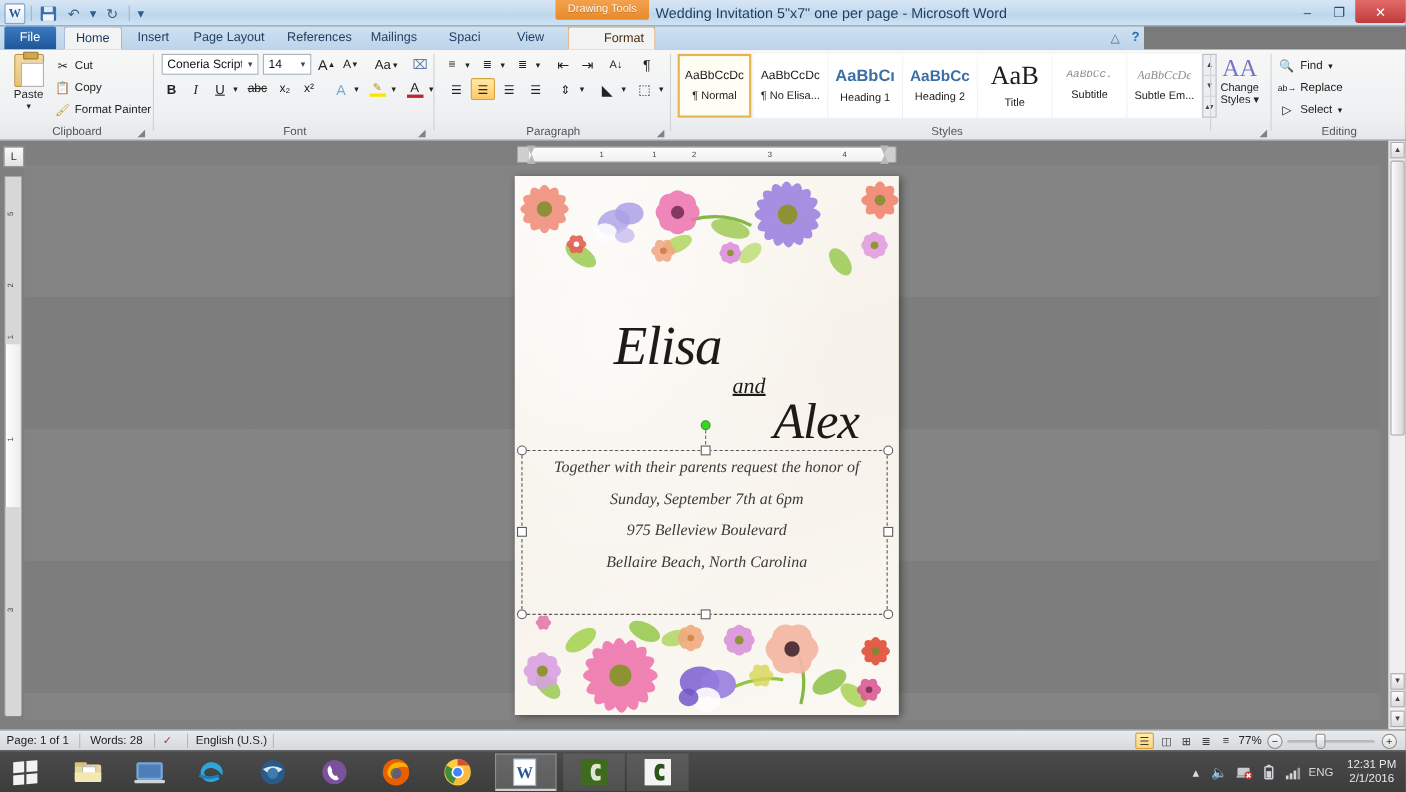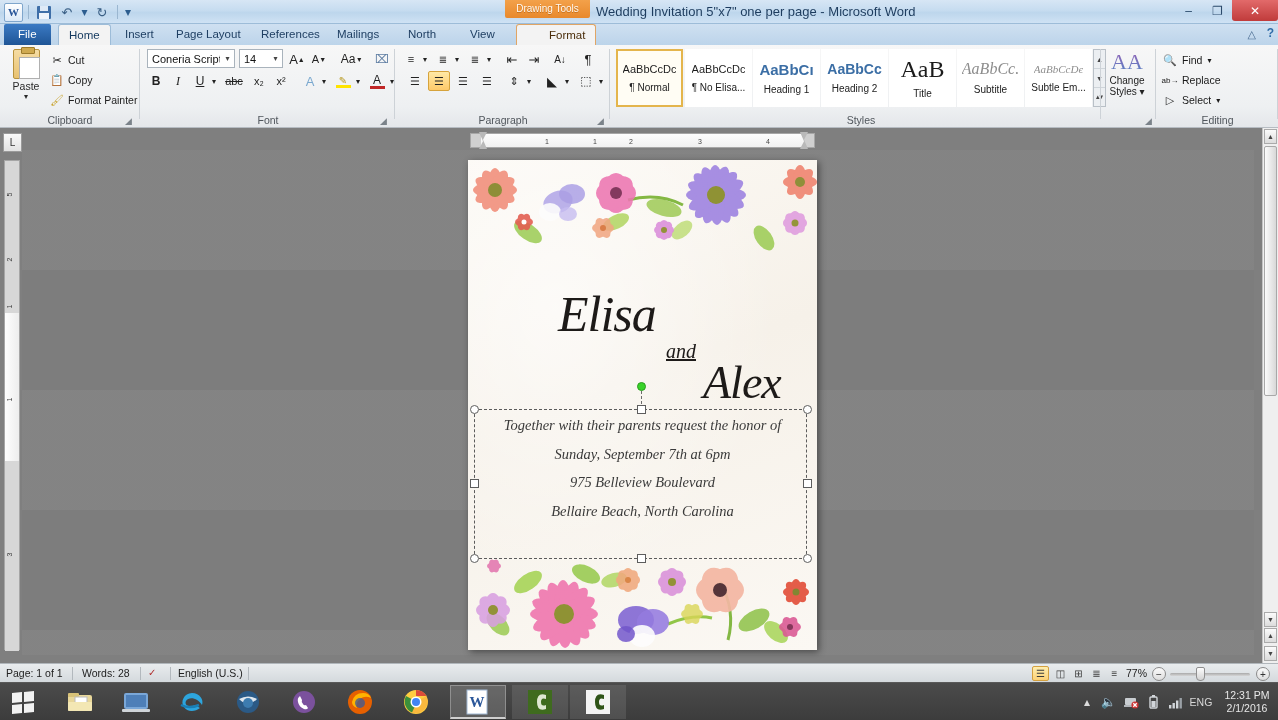--- a/index.html
+++ b/index.html
@@ -58,21 +58,21 @@
     width: 29px; height: 21px; display: flex; align-items: center; justify-content: center;
     color: #2b4a6b; font-size: 12px;
   }
   .win-btn.close {
     width: 46px; background: linear-gradient(to bottom,#e26a6a,#c03b3b);
     color: #fff; border-radius: 0 0 3px 3px;
   }
 
   
   .tabstrip {
-    position: absolute; left: 0; top: 24px; width: 1278px; height: 21px;
+    position: absolute; left: 0; top: 24px; width: 1040px; height: 21px;
     background: linear-gradient(to bottom,#cfe0f1,#bcd4ea);
   }
   .tab {
     position: absolute; top: 0; height: 21px; line-height: 21px; padding: 0 10px;
     font-size: 11.5px; color: #1f3f63; cursor: default; white-space: nowrap;
   }
   .tab.file {
     background: linear-gradient(to bottom,#3b7ac4,#1f5596); color: #fff;
     border-radius: 2px 2px 0 0; padding: 0 14px;
   }
@@ -352,21 +352,21 @@
     </div>
   </div>
 
   <div class="tabstrip">
     <div class="tab file" style="left:4px">File</div>
     <div class="tab active" style="left:58px">Home</div>
     <div class="tab" style="left:115px">Insert</div>
     <div class="tab" style="left:166px">Page Layout</div>
     <div class="tab" style="left:251px">References</div>
     <div class="tab" style="left:327px">Mailings</div>
-    <div class="tab" style="left:398px">North</div>
+    <div class="tab" style="left:398px">Spaci</div>
     <div class="tab" style="left:460px">View</div>
     <div class="tab fmt-active" style="left:516px">Format</div>
 
     <div style="position:absolute;right:22px;top:4px;font-size:11px;color:#4a6d92">△</div>
     <div style="position:absolute;right:4px;top:2px;font-size:12px;color:#2f6ca8;font-weight:bold">?</div>
   </div>
 
   <div class="ribbon">
 
     <div class="grp" style="left:0;width:140px">
@@ -524,21 +524,21 @@
       </div>
       <div class="stylebox" style="left:210px">
         <div class="style-prev" style="font-size:14px;font-weight:bold;color:#3b6ea5">AaBbCc</div>
         <div class="style-name">Heading 2</div>
       </div>
       <div class="stylebox" style="left:278px">
         <div class="style-prev" style="font-size:24px;font-family:'Liberation Serif',serif">AaB</div>
         <div class="style-name">Title</div>
       </div>
       <div class="stylebox" style="left:346px">
-        <div class="style-prev" style="font-size:16px;font-style:italic;color:#8d8d8d;font-family:Liberation Serif, serif">AaBbCc.</div>
+        <div class="style-prev" style="font-size:10px;font-style:italic;color:#8d8d8d;font-family:Liberation Mono, monospace">AaBbCc.</div>
         <div class="style-name">Subtitle</div>
       </div>
       <div class="stylebox" style="left:414px">
         <div class="style-prev" style="font-size:11px;font-style:italic;color:#8d8d8d;font-family:'Liberation Serif',serif">AaBbCcDє</div>
         <div class="style-name">Subtle Em...</div>
       </div>
       <div class="gallery-scroll" style="left:482px">
         <div class="gs-btn">▲</div>
         <div class="gs-btn">▼</div>
         <div class="gs-btn" style="border-bottom:none">▴▾</div>

